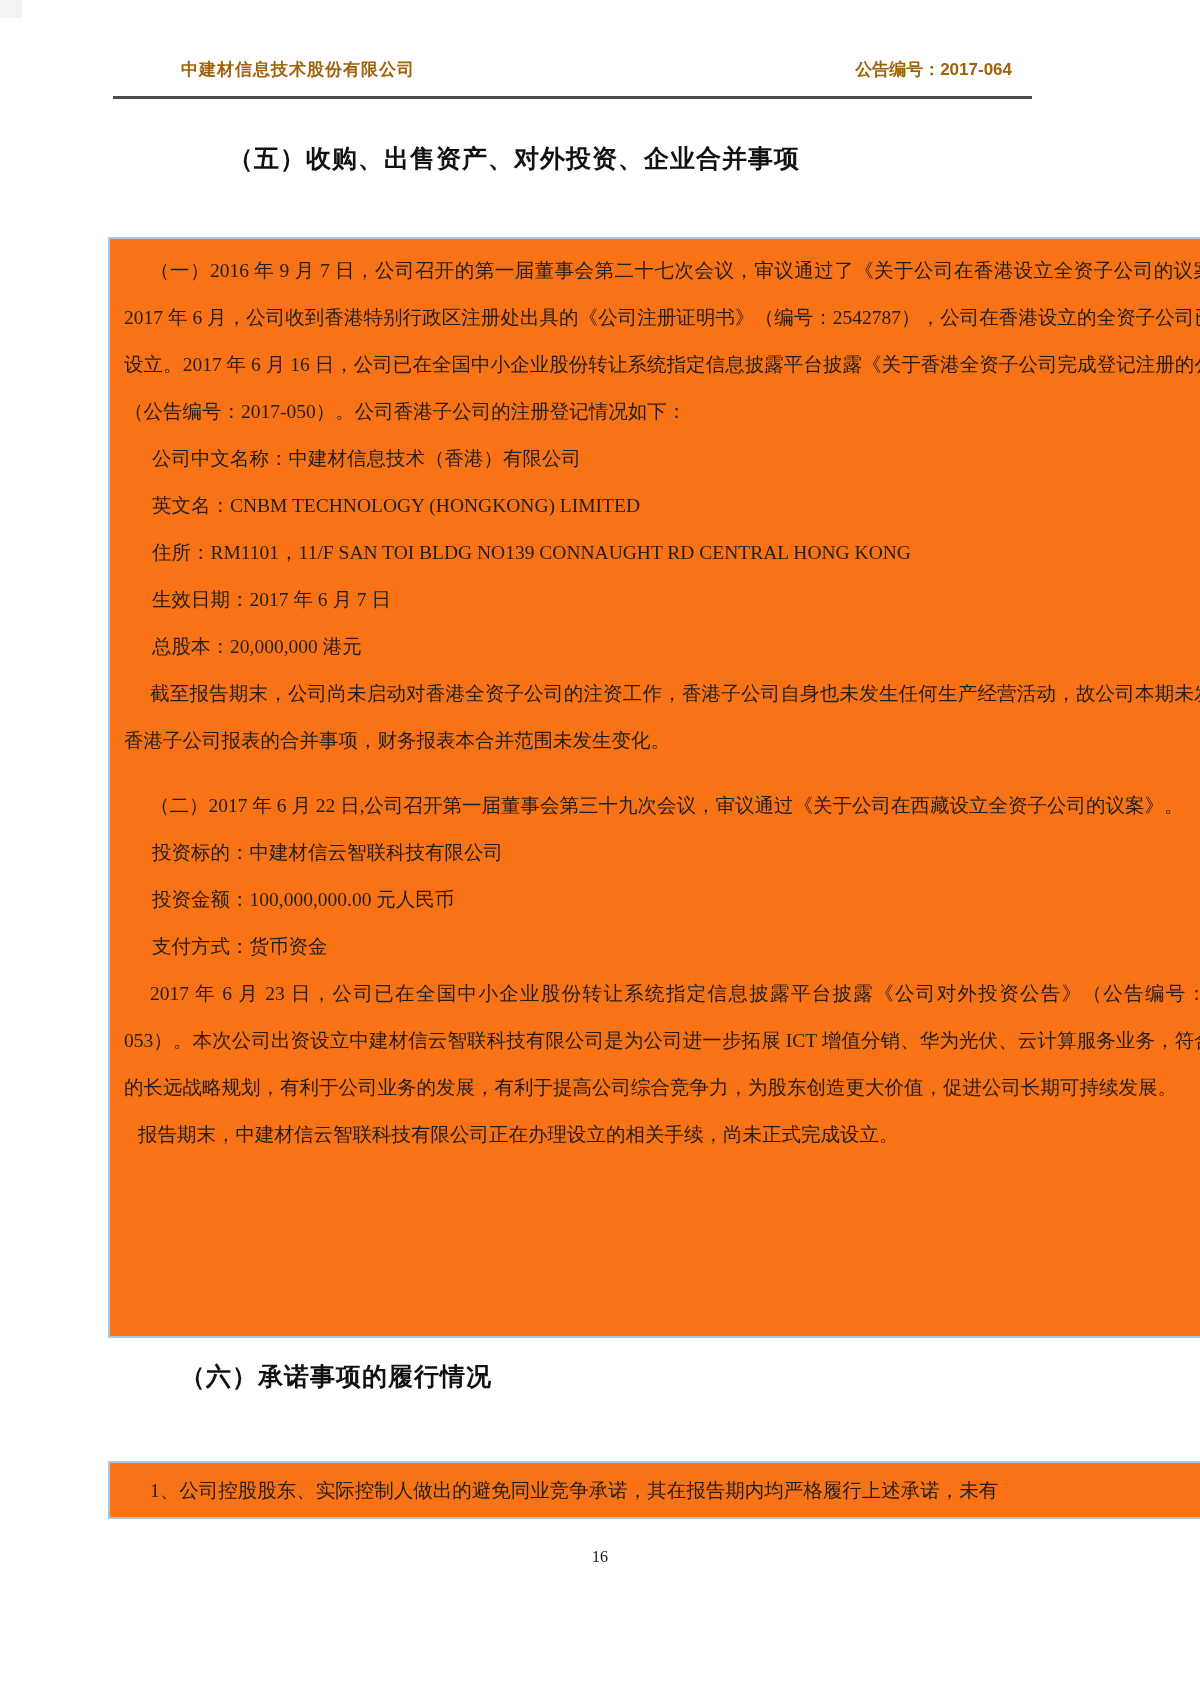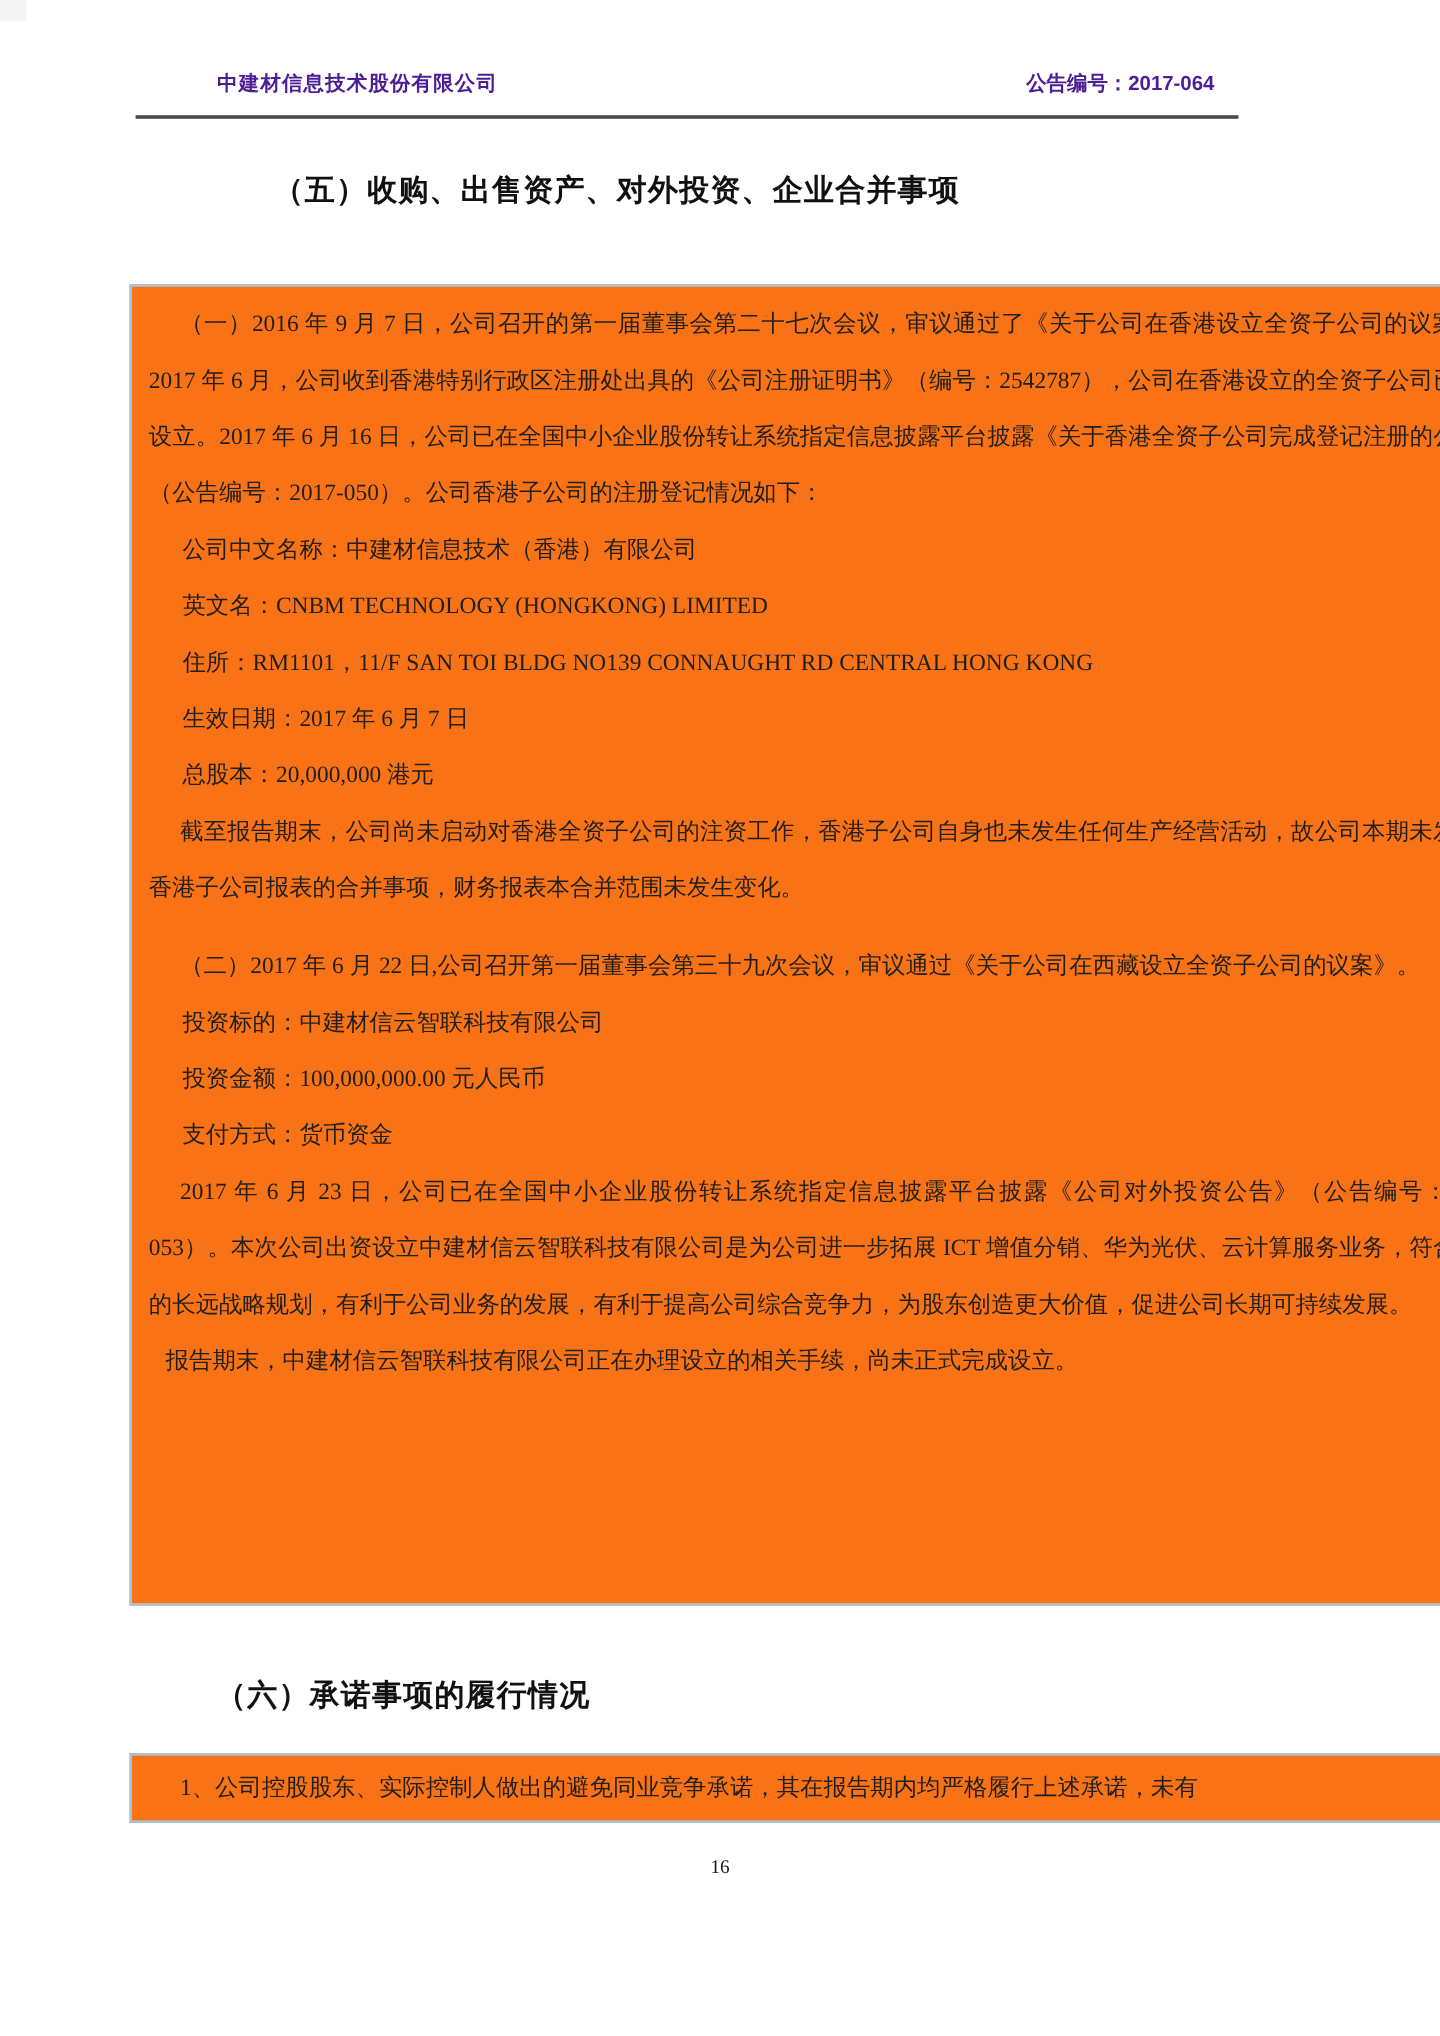--- a/index.html
+++ b/index.html
@@ -18,21 +18,21 @@
   .hdr {
     position: absolute;
     left: 113px; top: 58px;
     width: 919px;
     display: flex;
     justify-content: space-between;
     align-items: flex-end;
     font-family: "Liberation Sans", sans-serif;
     font-size: 17px;
     font-weight: 700;
-    color: #4c1d95;
+    color: #a16207;
   }
   .hdr .company { padding-left: 68px; letter-spacing: 1px; }
   .hdr .annc { padding-right: 20px; }
   .hdr-rule {
     position: absolute;
     left: 113px; top: 96px;
     width: 919px; height: 3px;
     background: #4a4a4a;
   }
   
@@ -40,21 +40,21 @@
     position: absolute;
     left: 180px;
     font-family: "Liberation Sans", sans-serif;
     font-size: 25px;
     font-weight: 800;
     color: #111111;
     letter-spacing: 1px;
     white-space: nowrap;
   }
   #heading5 { top: 142px; margin-left: 48px; }
-  #heading6 { top: 1396px; }
+  #heading6 { top: 1360px; }
   
   .blue-box {
     position: absolute;
     left: 108px;
     width: 1163px;
     border: 2px solid #a6c6de;
     background: #f97316;
   }
   #box1 { top: 237px; height: 1101px; padding: 8px 16px 0 14px; }
   #box2 { top: 1461px; height: 58px; padding: 4px 16px 15px 14px; }

